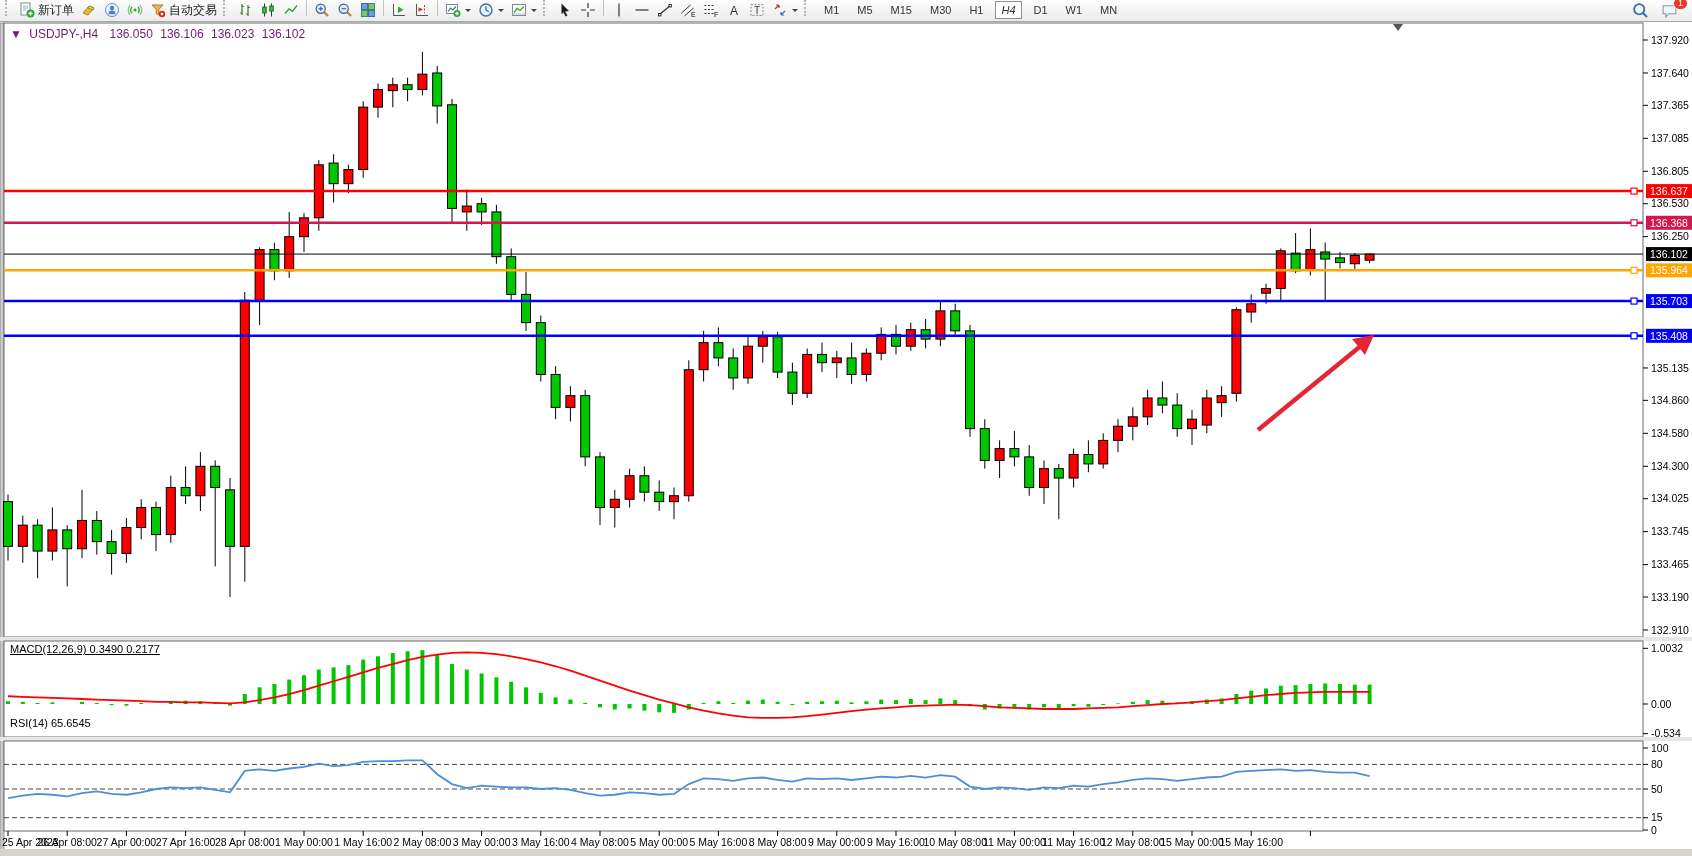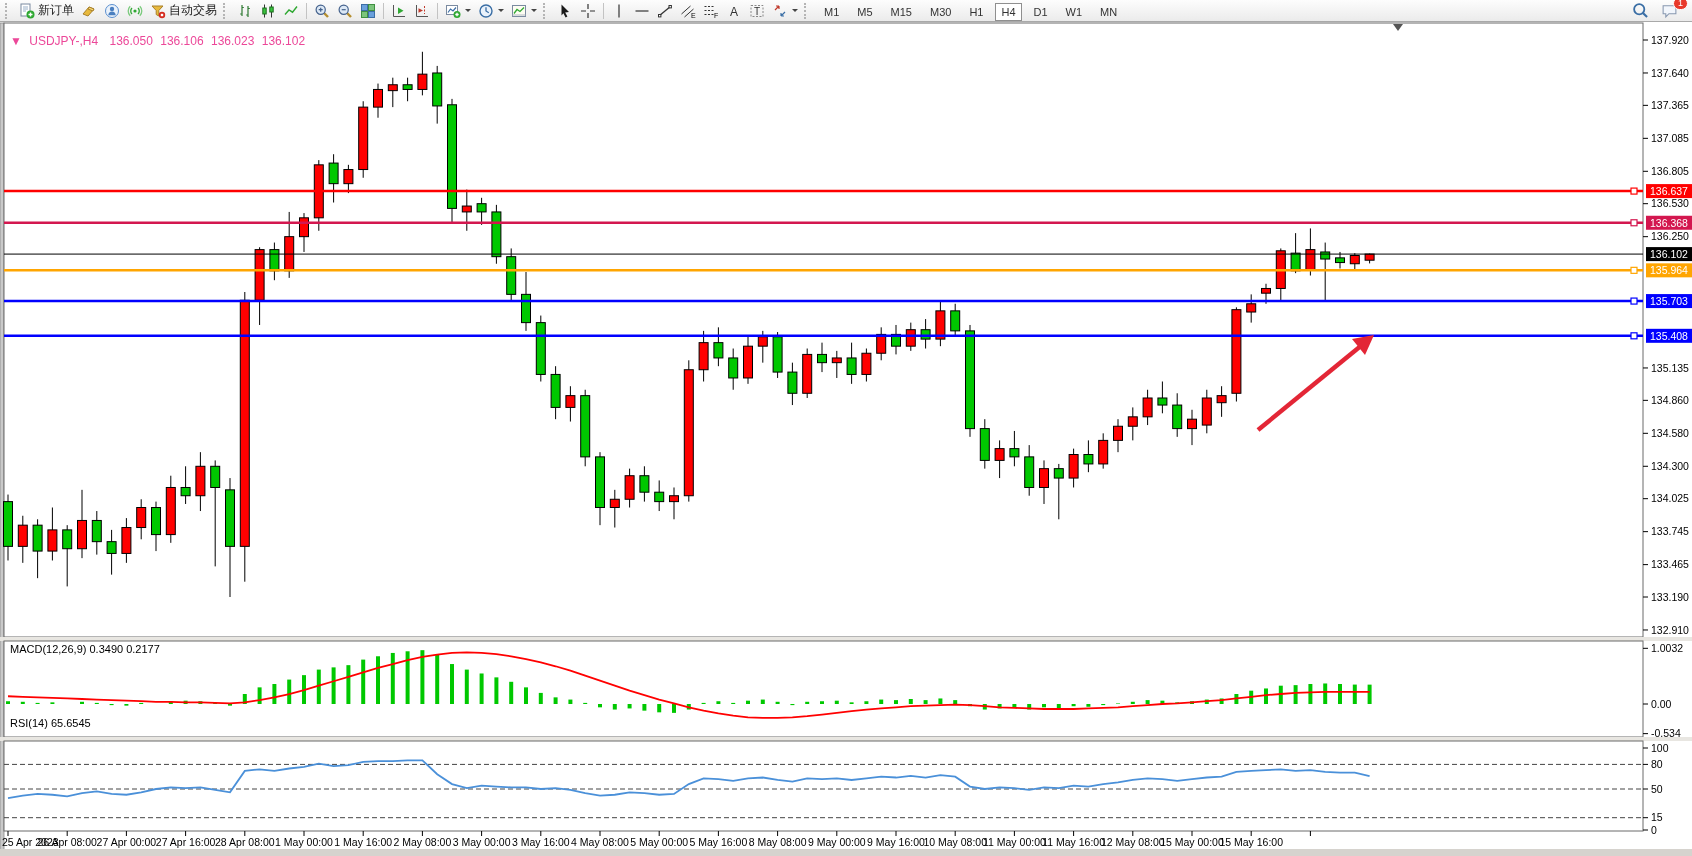--- a/index.html
+++ b/index.html
@@ -1,39 +1,39 @@
 <!DOCTYPE html>
 <html><head>
 <meta charset="utf-8">
 <style>
   html,body{margin:0;padding:0;background:#d4d0c8;}
   #app{position:relative;width:1692px;height:856px;background:#ffffff;overflow:hidden;
        font-family:"Liberation Sans",sans-serif;}
   
   .toolbar{position:absolute;top:0;left:0;width:1692px;height:22px;
            background:linear-gradient(#fdfdfd,#ebebeb);border-bottom:1px solid #a9a9a9;
-           display:flex;align-items:center;padding:0 3px;box-sizing:border-box;gap:1px;}
+           display:flex;padding:0 3px;box-sizing:border-box;gap:1px;}
   .tbtn{height:20px;display:inline-flex;align-items:center;gap:3px;padding:0 3px;
         font-size:12px;color:#222;cursor:default;}
   .tbtn svg{display:block;}
   .tsep{width:1px;height:16px;background:#c3c3c3;margin:0 3px;flex:0 0 auto;}
   .grip{width:5px;height:16px;border-left:2px dotted #b5b5b5;margin:0 3px 0 2px;flex:0 0 auto;}
   .dd{width:0;height:0;border:3px solid transparent;border-top-color:#444;margin:3px 0 0 1px;}
   .tf{font-size:11px;color:#333;padding:2px 5px;border:1px solid transparent;margin:0 3px;}
-  .tf.active{background:#fff;border:1px solid #8f8f8f;}
+  .tf.active{background:#fff;border:1px solid #8f8f8f;font-style:italic;}
   .toolbar-right{margin-left:auto;display:flex;align-items:center;gap:6px;padding-right:8px;}
   .chatwrap{position:relative;}
   .chatbadge{position:absolute;top:-4px;right:-7px;background:#e8392b;color:#fff;
              border-radius:8px;font-size:9px;line-height:11px;padding:0 4px;border:1px solid #fff;}
   
-  #chart-title{position:absolute;top:34px;left:10px;font-size:12px;color:#ec4899;z-index:5;}
+  #chart-title{position:absolute;top:27px;left:10px;font-size:12px;color:#701a75;z-index:5;}
   #chart-title .sym{margin-right:8px;}
   #chart-title span{margin-right:4px;}
   .pane-label{position:absolute;left:10px;font-size:11px;color:#000;z-index:5;}
-  #macd-label{top:643px;}
+  #macd-label{top:643px;text-decoration:underline;}
   #rsi-label{top:717px;}
   svg text{font-family:"Liberation Sans",sans-serif;font-size:10.5px;fill:#000;}
   svg text.badge-text{fill:#fff;font-size:10.5px;}
 </style>
 </head>
 <body>
 
 <div id="app">
 
   <div class="toolbar">

